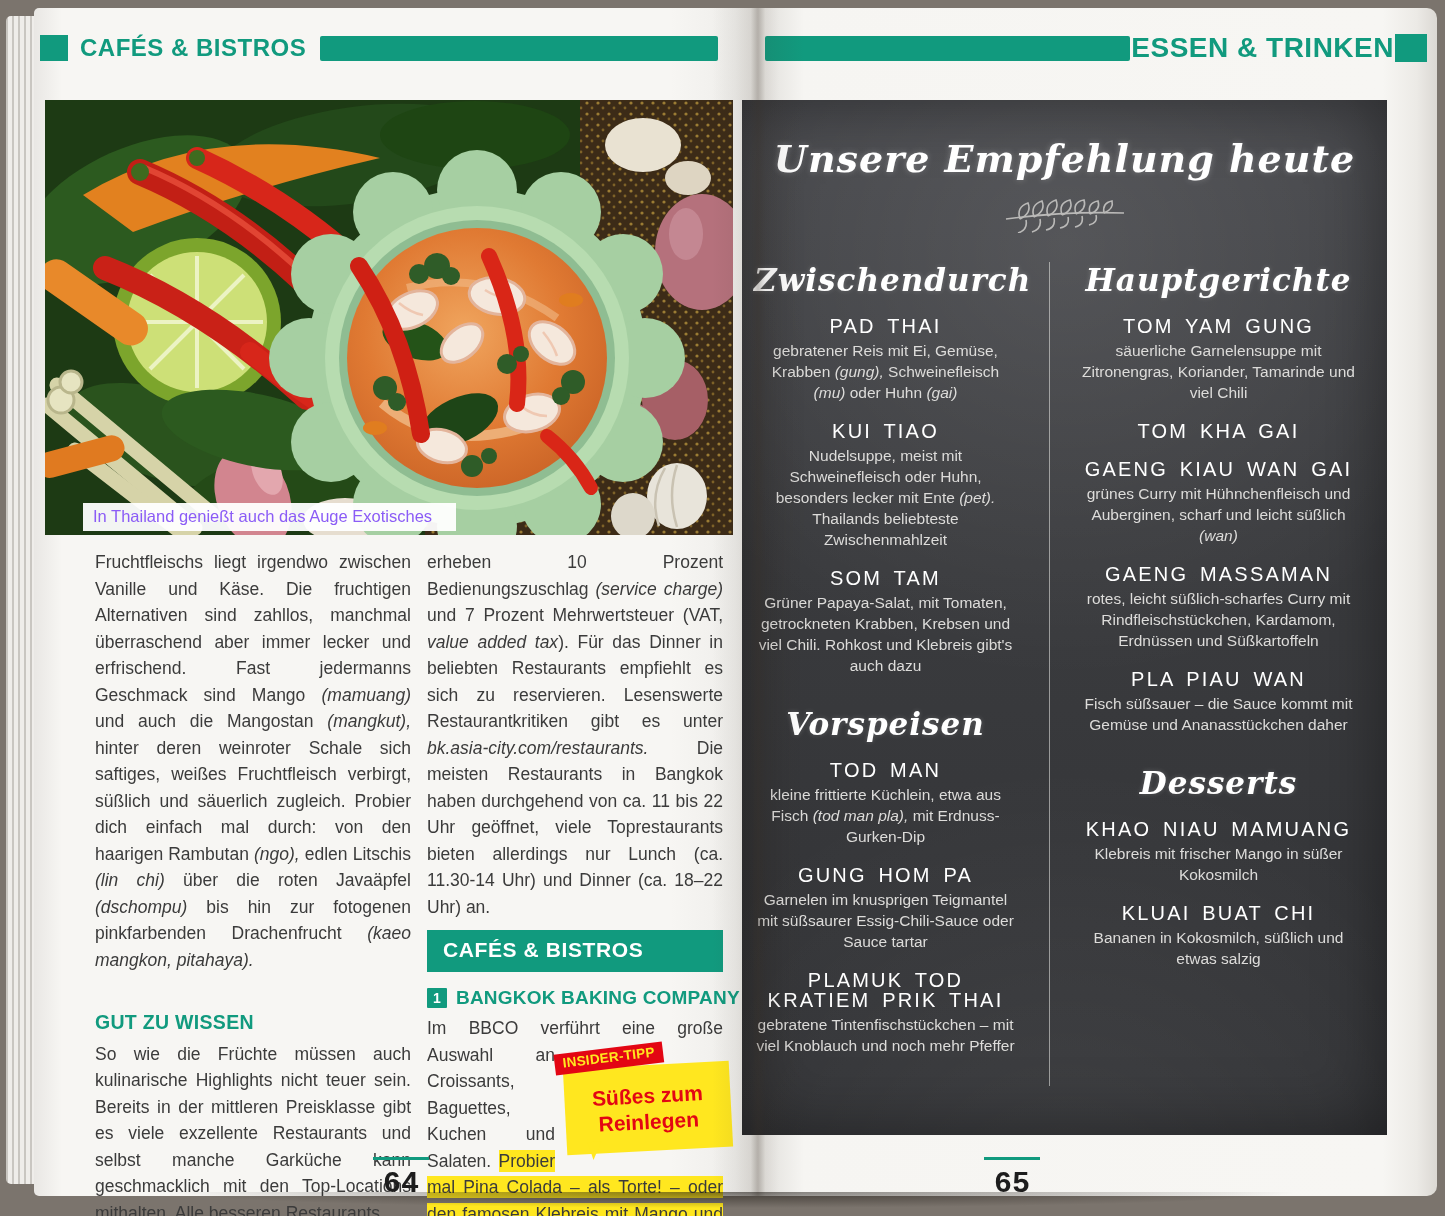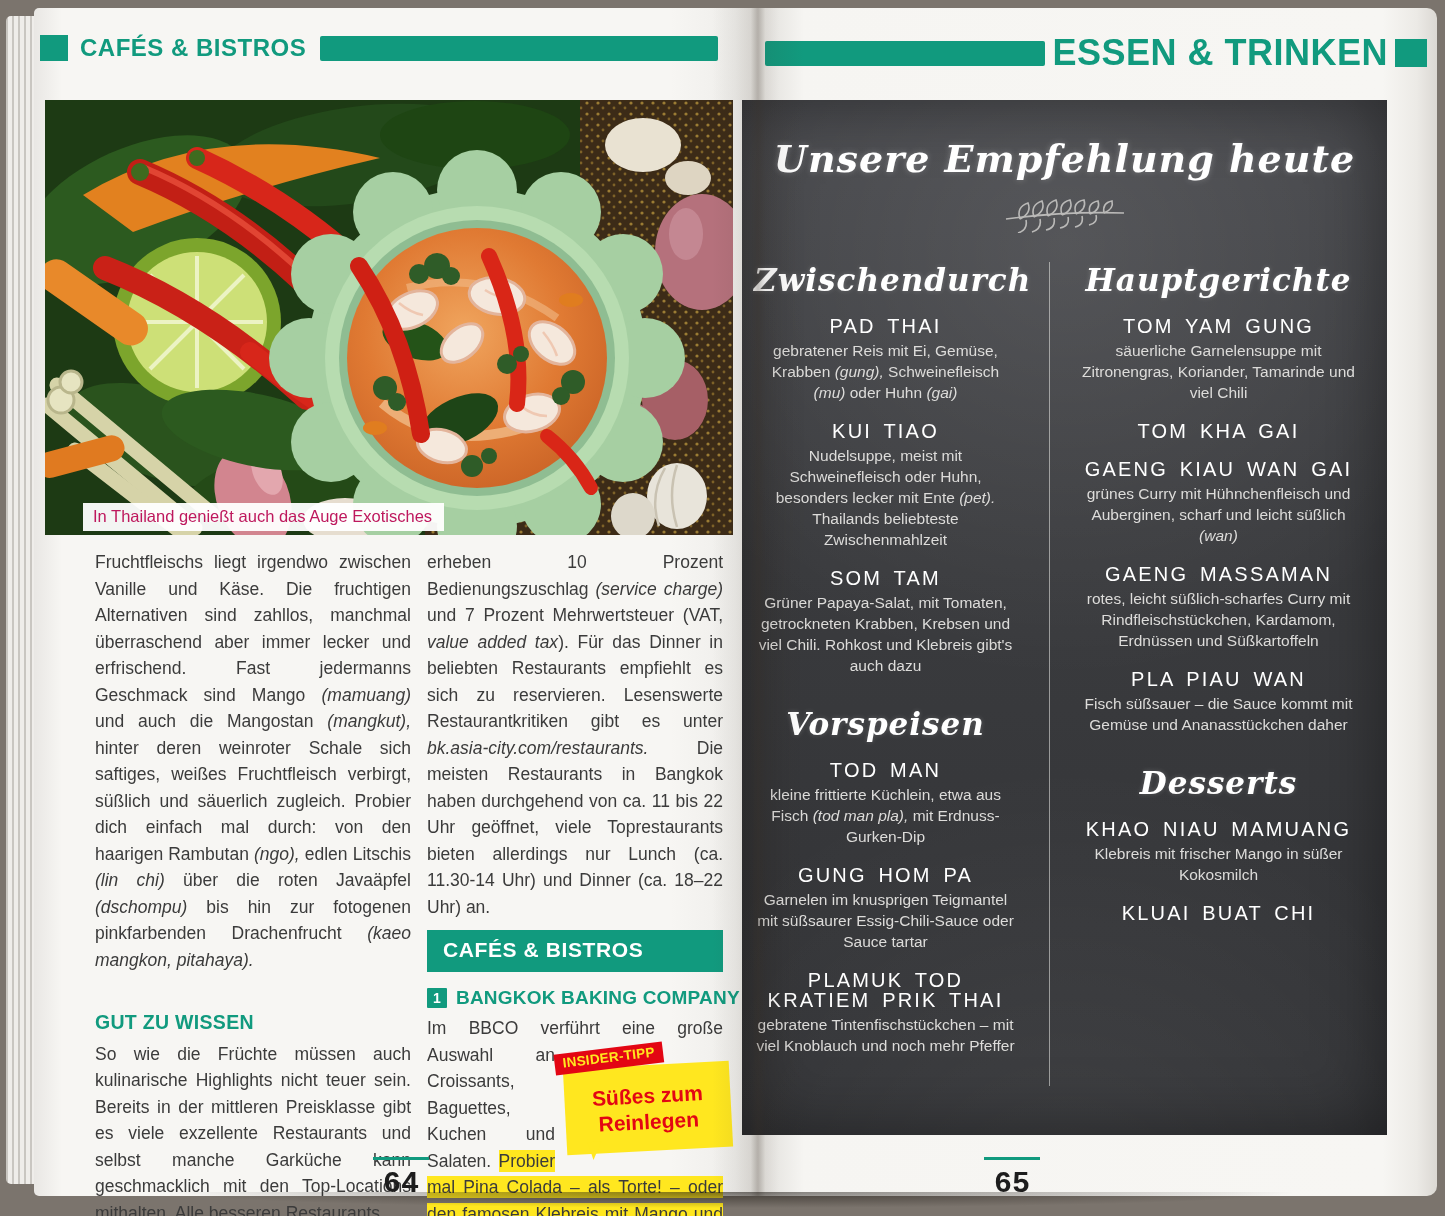--- a/index.html
+++ b/index.html
@@ -34,29 +34,29 @@
   }
   
   .hdr{position:absolute;display:flex;align-items:center;}
   .hdr-sq{width:28px;height:26px;background:#119a7e;}
   .hdr-bar{height:25px;background:#119a7e;border-radius:2px;}
   .hdr-label{color:#119a7e;font-weight:bold;letter-spacing:.5px;white-space:nowrap;}
   .hdr.leftpg{left:40px;top:34px;width:678px;}
   .hdr.leftpg .hdr-label{font-size:24px;margin:0 14px 0 12px;}
   .hdr.leftpg .hdr-bar{flex:1;}
   .hdr.rightpg{left:765px;top:32px;width:662px;}
-  .hdr.rightpg .hdr-label{font-size:36px;margin:0 7px;}
+  .hdr.rightpg .hdr-label{font-size:28px;margin:0 1px;}
   .hdr.rightpg .hdr-bar{flex:1;}
   .hdr.rightpg .hdr-sq{width:32px;height:28px;}
   
   .photo{position:absolute;left:45px;top:100px;width:688px;height:435px;overflow:hidden;}
   .photo svg{display:block;}
   .caption{
     position:absolute;left:38px;bottom:4px;background:rgba(255,255,255,.95);
-    padding:4px 12px 5px 10px;font-size:16.5px;color:#be185d;
+    padding:4px 24px 5px 10px;font-size:16.5px;color:#8b5cf6;
   }
   
   .tcol{position:absolute;color:#3b3b3b;font-size:17.5px;line-height:26.5px;text-align:justify;}
   .col1{left:95px;top:549px;width:316px;}
   .col2{left:427px;top:549px;width:296px;}
   .it{font-style:italic;}
   .hl{background:#ffe71f;padding:1px 0;box-decoration-break:clone;-webkit-box-decoration-break:clone;}
   .subhead{color:#119a7e;font-weight:bold;font-size:19.5px;letter-spacing:.3px;margin:36px 0 5px;text-align:left;}
   .banner{
     margin-top:10px;background:#119a7e;color:#ffffff;font-weight:bold;font-size:21px;
@@ -339,20 +339,21 @@
         <div class="menu-item-name">GAENG KIAU WAN GAI</div>
         <div class="menu-item-desc"><span>grünes Curry mit Hühnchenfleisch und Auberginen, scharf und leicht süßlich </span><span class="it">(wan)</span></div>
         <div class="menu-item-name">GAENG MASSAMAN</div>
         <div class="menu-item-desc"><span>rotes, leicht süßlich-scharfes Curry mit Rindfleischstückchen, Kardamom, Erdnüssen und Süßkartoffeln</span></div>
         <div class="menu-item-name">PLA PIAU WAN</div>
         <div class="menu-item-desc"><span>Fisch süßsauer – die Sauce kommt mit Gemüse und Ananasstückchen daher</span></div>
         <div class="menu-script">Desserts</div>
         <div class="menu-item-name">KHAO NIAU MAMUANG</div>
         <div class="menu-item-desc"><span>Klebreis mit frischer Mango in süßer Kokosmilch</span></div>
         <div class="menu-item-name">KLUAI BUAT CHI</div>
+        <div class="menu-item-desc"><span>Bananen in Kokosmilch, süßlich und etwas salzig</span></div>
       </div>
   </div>
 </div>
 
 <div class="pagenum p64">
   <div class="pline"></div>
   <div class="pnum">64</div>
 </div>
 <div class="pagenum p65">
   <div class="pline"></div>

